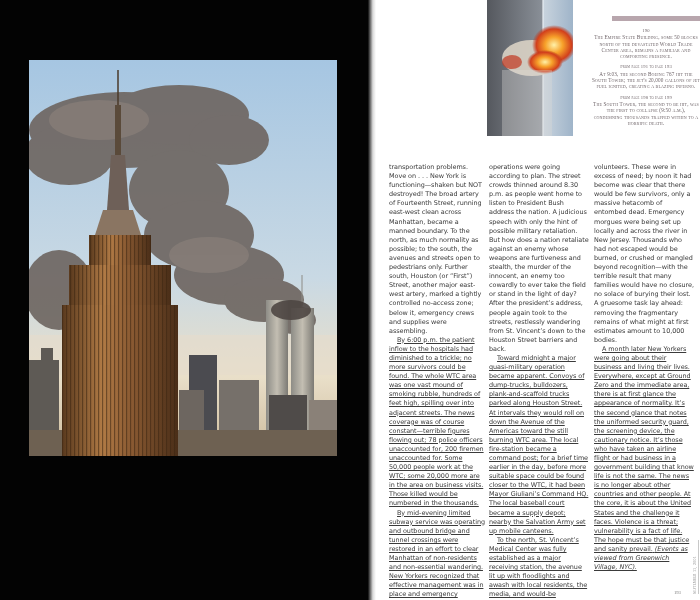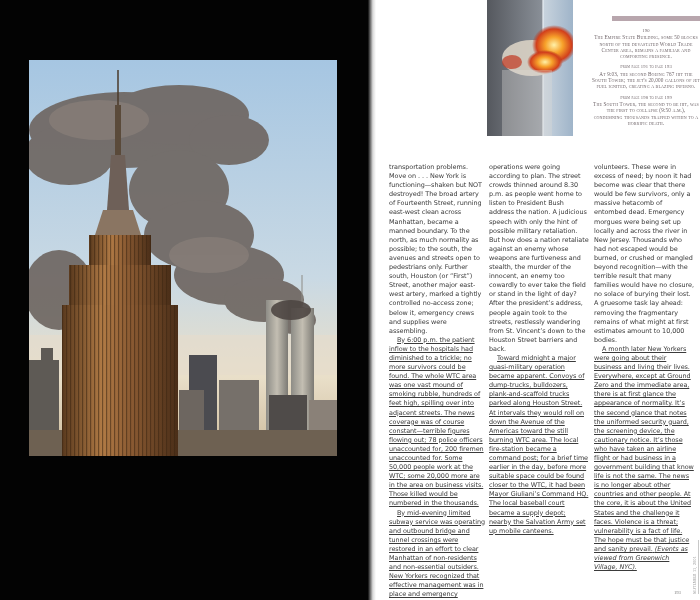--- a/index.html
+++ b/index.html
@@ -190,26 +190,27 @@
   </p>
   <p>
     <span class="ref">From page 198 to page 199</span>
     <span>The South Tower, the second to be hit, was the first to collapse (9:50 a.m.), condemning thousands trapped within to a horrific death.</span>
   </p>
 </div>
 
 <div class="col col-1">
   <p>transportation problems. Move on . . . New York is functioning—shaken but NOT destroyed! The broad artery of Fourteenth Street, running east-west clean across Manhattan, became a manned boundary. To the north, as much normality as possible; to the south, the avenues and streets open to pedestrians only. Further south, Houston (or “First”) Street, another major east-west artery, marked a tightly controlled no-access zone; below it, emergency crews and supplies were assembling.</p>
   <p class="indent">By 6:00 p.m. the patient inflow to the hospitals had diminished to a trickle; no more survivors could be found. The whole WTC area was one vast mound of smoking rubble, hundreds of feet high, spilling over into adjacent streets. The news coverage was of course constant—terrible figures flowing out; 78 police officers unaccounted for, 200 firemen unaccounted for. Some 50,000 people work at the WTC; some 20,000 more are in the area on business visits. Those killed would be numbered in the thousands.</p>
-  <p class="indent">By mid-evening limited subway service was operating and outbound bridge and tunnel crossings were restored in an effort to clear Manhattan of non-residents and non-essential outsiders. New Yorkers recognized that effective management was in place and emergency</p>
+  <p class="indent">By mid-evening limited subway service was operating and outbound bridge and tunnel crossings were restored in an effort to clear Manhattan of non-residents and non-essential wandering. New Yorkers recognized that effective management was in place and emergency</p>
 </div>
 
 <div class="col col-2">
   <p>operations were going according to plan. The street crowds thinned around 8.30 p.m. as people went home to listen to President Bush address the nation. A judicious speech with only the hint of possible military retaliation. But how does a nation retaliate against an enemy whose weapons are furtiveness and stealth, the murder of the innocent, an enemy too cowardly to ever take the field or stand in the light of day? After the president’s address, people again took to the streets, restlessly wandering from St. Vincent’s down to the Houston Street barriers and back.</p>
   <p class="indent">Toward midnight a major quasi-military operation became apparent. Convoys of dump-trucks, bulldozers, plank-and-scaffold trucks parked along Houston Street. At intervals they would roll on down the Avenue of the Americas toward the still burning WTC area. The local fire-station became a command post; for a brief time earlier in the day, before more suitable space could be found closer to the WTC, it had been Mayor Giuliani’s Command HQ. The local baseball court became a supply depot; nearby the Salvation Army set up mobile canteens.</p>
+  <p class="indent">To the north, St. Vincent’s Medical Center was fully established as a major receiving station, the avenue lit up with floodlights and awash with local residents, the media, and would-be</p>
 </div>
 
 <div class="col col-3">
   <p>volunteers. These were in excess of need; by noon it had become was clear that there would be few survivors, only a massive hetacomb of entombed dead. Emergency morgues were being set up locally and across the river in New Jersey. Thousands who had not escaped would be burned, or crushed or mangled beyond recognition—with the terrible result that many families would have no closure, no solace of burying their lost. A gruesome task lay ahead: removing the fragmentary remains of what might at first estimates amount to 10,000 bodies.</p>
   <p class="indent"><span>A month later New Yorkers were going about their business and living their lives. Everywhere, except at Ground Zero and the immediate area, there is at first glance the appearance of normality. It’s the second glance that notes the uniformed security guard, the screening device, the cautionary notice. It’s those who have taken an airline flight or had business in a government building that know life is not the same. The news is no longer about other countries and other people. At the core, it is about the United States and the challenge it faces. Violence is a threat; vulnerability is a fact of life. The hope must be that justice and sanity prevail.</span> <em>(Events as viewed from Greenwich Village, NYC).</em></p>
 </div>
 
 <div class="running-foot">September 11, 2001</div>
 <div class="page-number">193</div>
 

